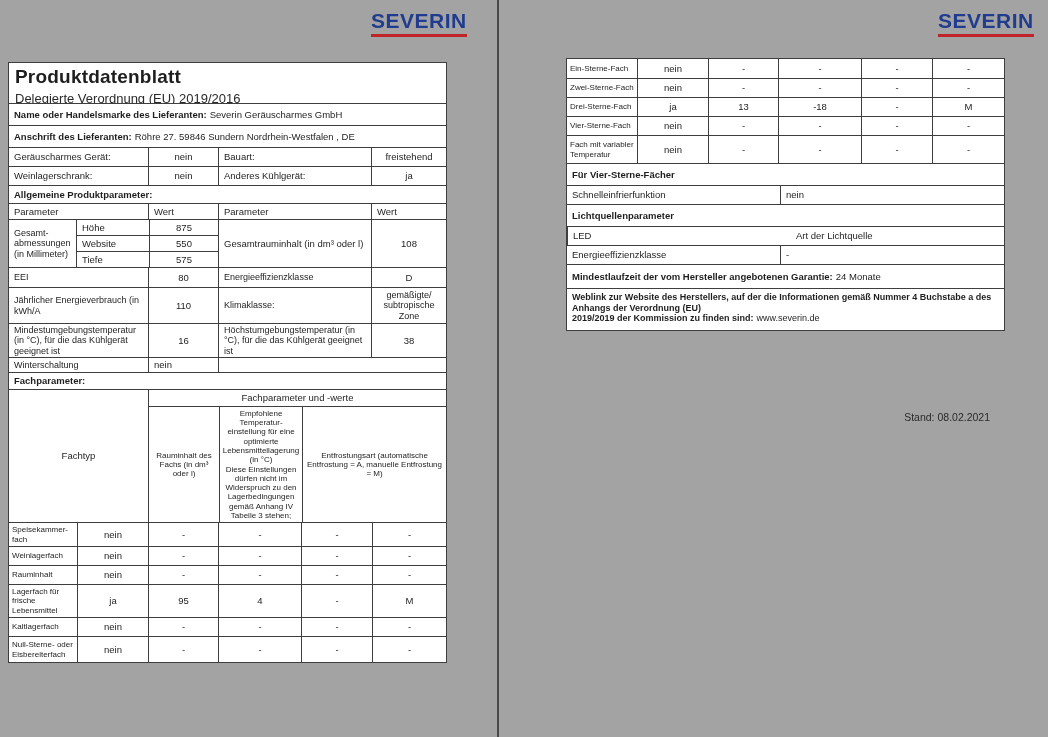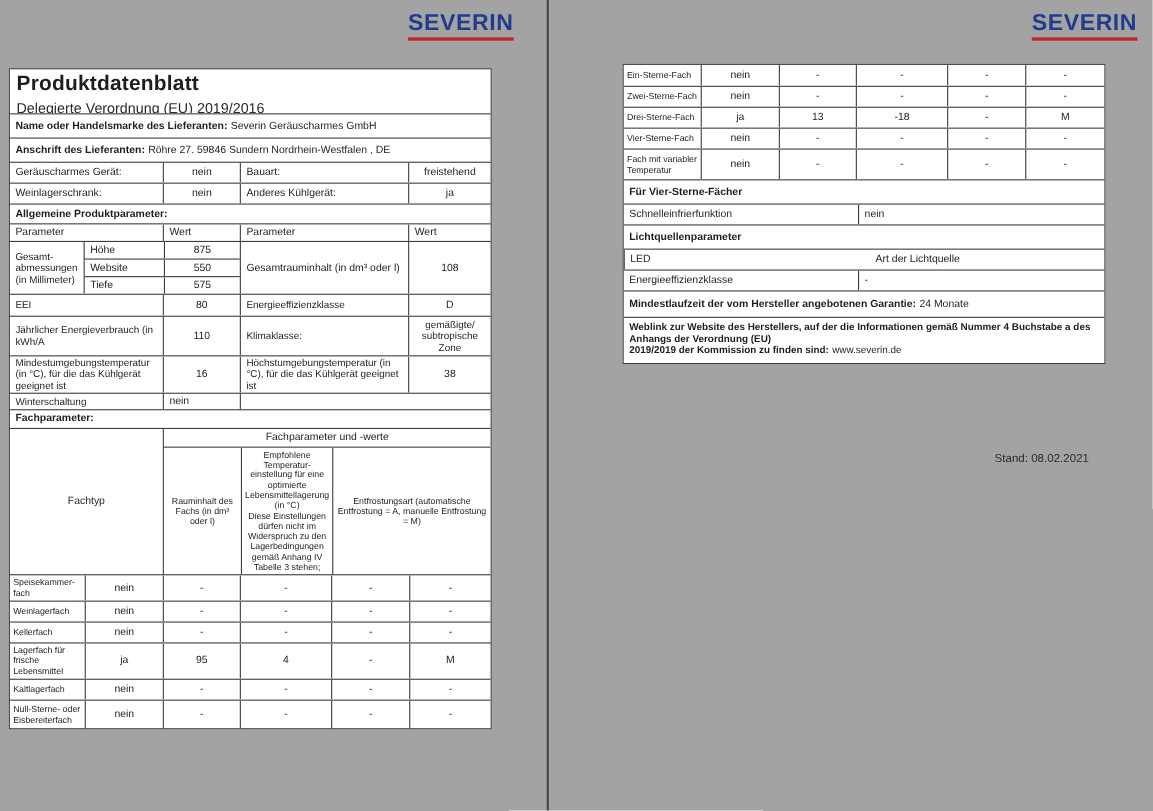--- a/index.html
+++ b/index.html
@@ -180,21 +180,21 @@
     </div>
     <div class="row" style="height:19px">
       <div class="c first vc nm" style="width:68px">Weinlagerfach</div>
       <div class="c ctr" style="width:71px">nein</div>
       <div class="c ctr" style="width:70px">-</div>
       <div class="c ctr" style="width:83px">-</div>
       <div class="c ctr" style="width:71px">-</div>
       <div class="c ctr fill">-</div>
     </div>
     <div class="row" style="height:19px">
-      <div class="c first vc nm" style="width:68px">Kellerfach</div>
+      <div class="c first vc nm" style="width:68px">Rauminhalt</div>
       <div class="c ctr" style="width:71px">nein</div>
       <div class="c ctr" style="width:70px">-</div>
       <div class="c ctr" style="width:83px">-</div>
       <div class="c ctr" style="width:71px">-</div>
       <div class="c ctr fill">-</div>
     </div>
     <div class="row" style="height:33px">
       <div class="c first vc nm" style="width:68px">Lagerfach für frische Lebensmittel</div>
       <div class="c ctr" style="width:71px">ja</div>
       <div class="c ctr" style="width:70px">95</div>

